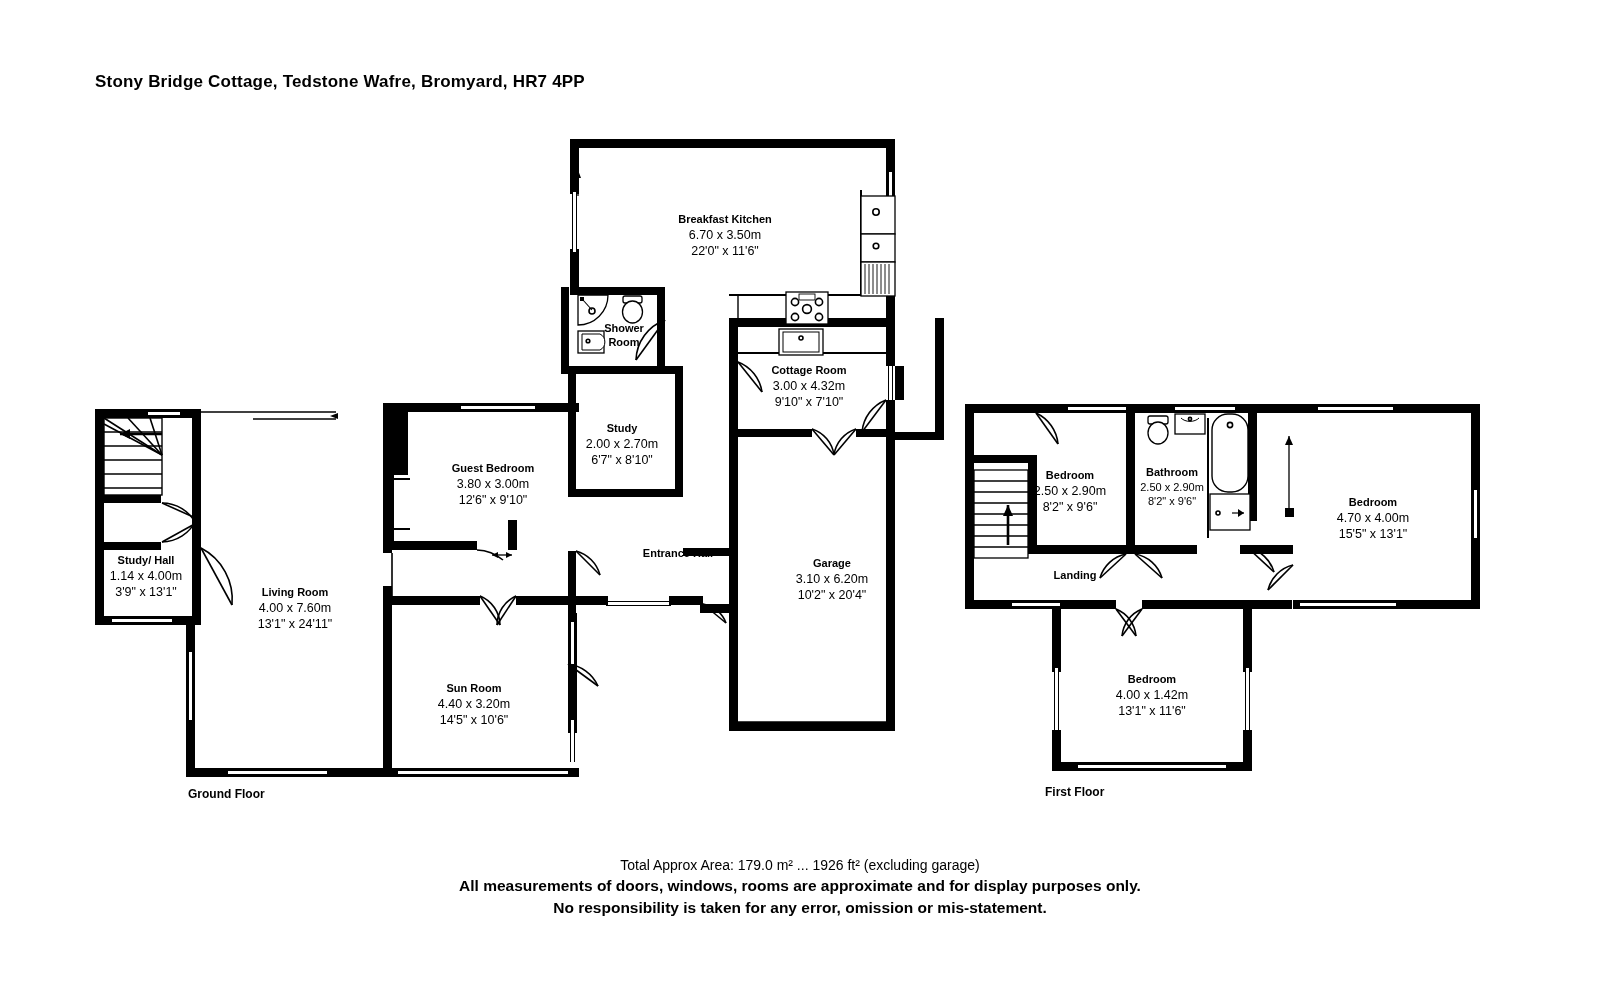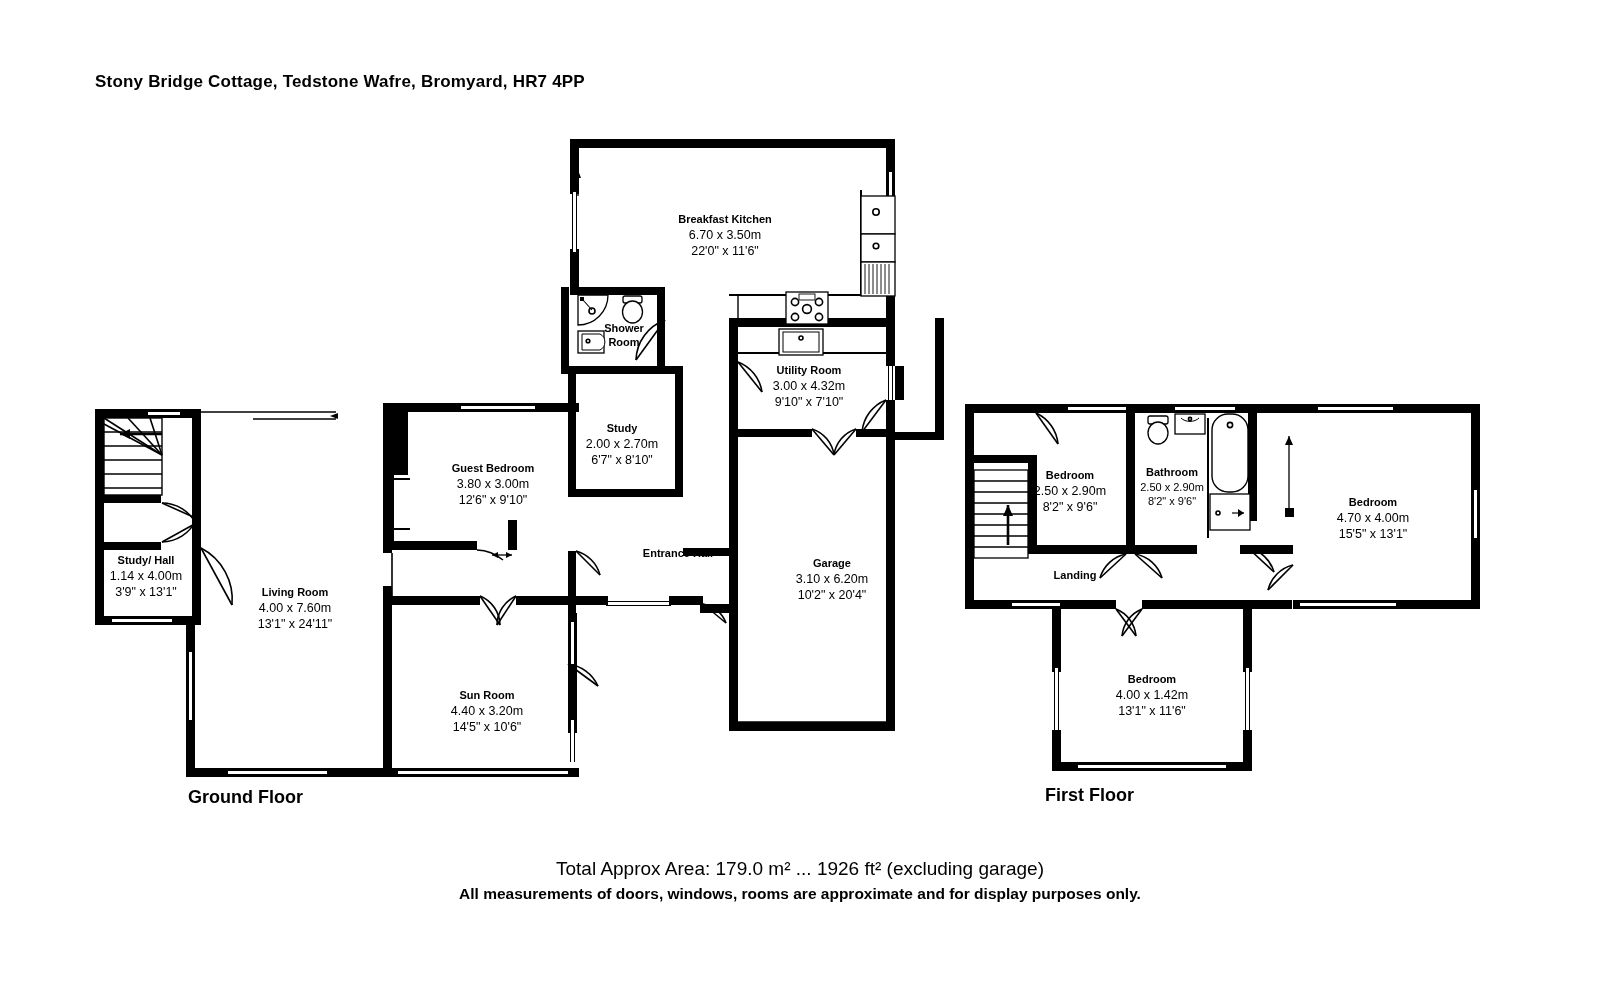--- a/index.html
+++ b/index.html
@@ -19,21 +19,21 @@
     position: absolute;
     left: 95px;
     top: 72px;
     font-size: 17px;
     font-weight: bold;
     letter-spacing: 0.2px;
     white-space: nowrap;
   }
   .floor-label {
     position: absolute;
-    font-size: 18px;
+    font-size: 12px;
     font-weight: bold;
     white-space: nowrap;
   }
   #ground-floor-label { left: 188px; top: 787px; }
   #first-floor-label  { left: 1045px; top: 785px; }
 
   
   .room {
     position: absolute;
     text-align: center;
@@ -88,21 +88,21 @@
   }
   
   #footer {
     position: absolute;
     left: 0;
     top: 855px;
     width: 1600px;
     text-align: center;
   }
   #footer .total {
-    font-size: 19px;
+    font-size: 14px;
     line-height: 1.45;
   }
   #footer .disc {
     font-size: 15.5px;
     font-weight: bold;
     line-height: 1.4;
   }
 </style>
 </head>
 <body>
@@ -457,21 +457,21 @@
 Room</span>
 </div>
 
 <div class="room" style="left:622px; top:421px;">
   <span class="rname">Study</span>
   <span class="rdim">2.00 x 2.70m</span>
   <span class="rdim">6'7" x 8'10"</span>
 </div>
 
 <div class="room" style="left:809px; top:363px;">
-  <span class="rname">Utility Room</span>
+  <span class="rname">Cottage Room</span>
   <span class="rdim">3.00 x 4.32m</span>
   <span class="rdim">9'10" x 7'10"</span>
 </div>
 
 <div class="room" style="left:493px; top:461px;">
   <span class="rname">Guest Bedroom</span>
   <span class="rdim">3.80 x 3.00m</span>
   <span class="rdim">12'6" x 9'10"</span>
 </div>
 
@@ -484,21 +484,21 @@
 <div class="room" style="left:654px; top:546px;padding-left:48px;">
   <span class="rname">Entrance Hall</span>
 </div>
 
 <div class="room" style="left:295px; top:585px;">
   <span class="rname">Living Room</span>
   <span class="rdim">4.00 x 7.60m</span>
   <span class="rdim">13'1" x 24'11"</span>
 </div>
 
-<div class="room" style="left:487px; top:681px;margin-top:7px;">
+<div class="room" style="left:474px; top:681px;">
   <span class="rname">Sun Room</span>
   <span class="rdim">4.40 x 3.20m</span>
   <span class="rdim">14'5" x 10'6"</span>
 </div>
 
 <div class="room" style="left:812px; top:556px;margin-left:20px;">
   <span class="rname">Garage</span>
   <span class="rdim">3.10 x 6.20m</span>
   <span class="rdim">10'2" x 20'4"</span>
 </div>
@@ -530,13 +530,14 @@
   <span class="rdim">4.00 x 1.42m</span>
   <span class="rdim">13'1" x 11'6"</span>
 </div>
 
 <div class="floor-label" id="ground-floor-label">Ground Floor</div>
 <div class="floor-label" id="first-floor-label">First Floor</div>
 
 <div id="footer">
   <div class="total">Total Approx Area: 179.0 m² ... 1926 ft² (excluding garage)</div>
   <div class="disc">All measurements of doors, windows, rooms are approximate and for display purposes only.</div>
+  <div class="disc">No responsibility is taken for any error, omission or mis-statement.</div>
 </div>
 
 </body></html>

